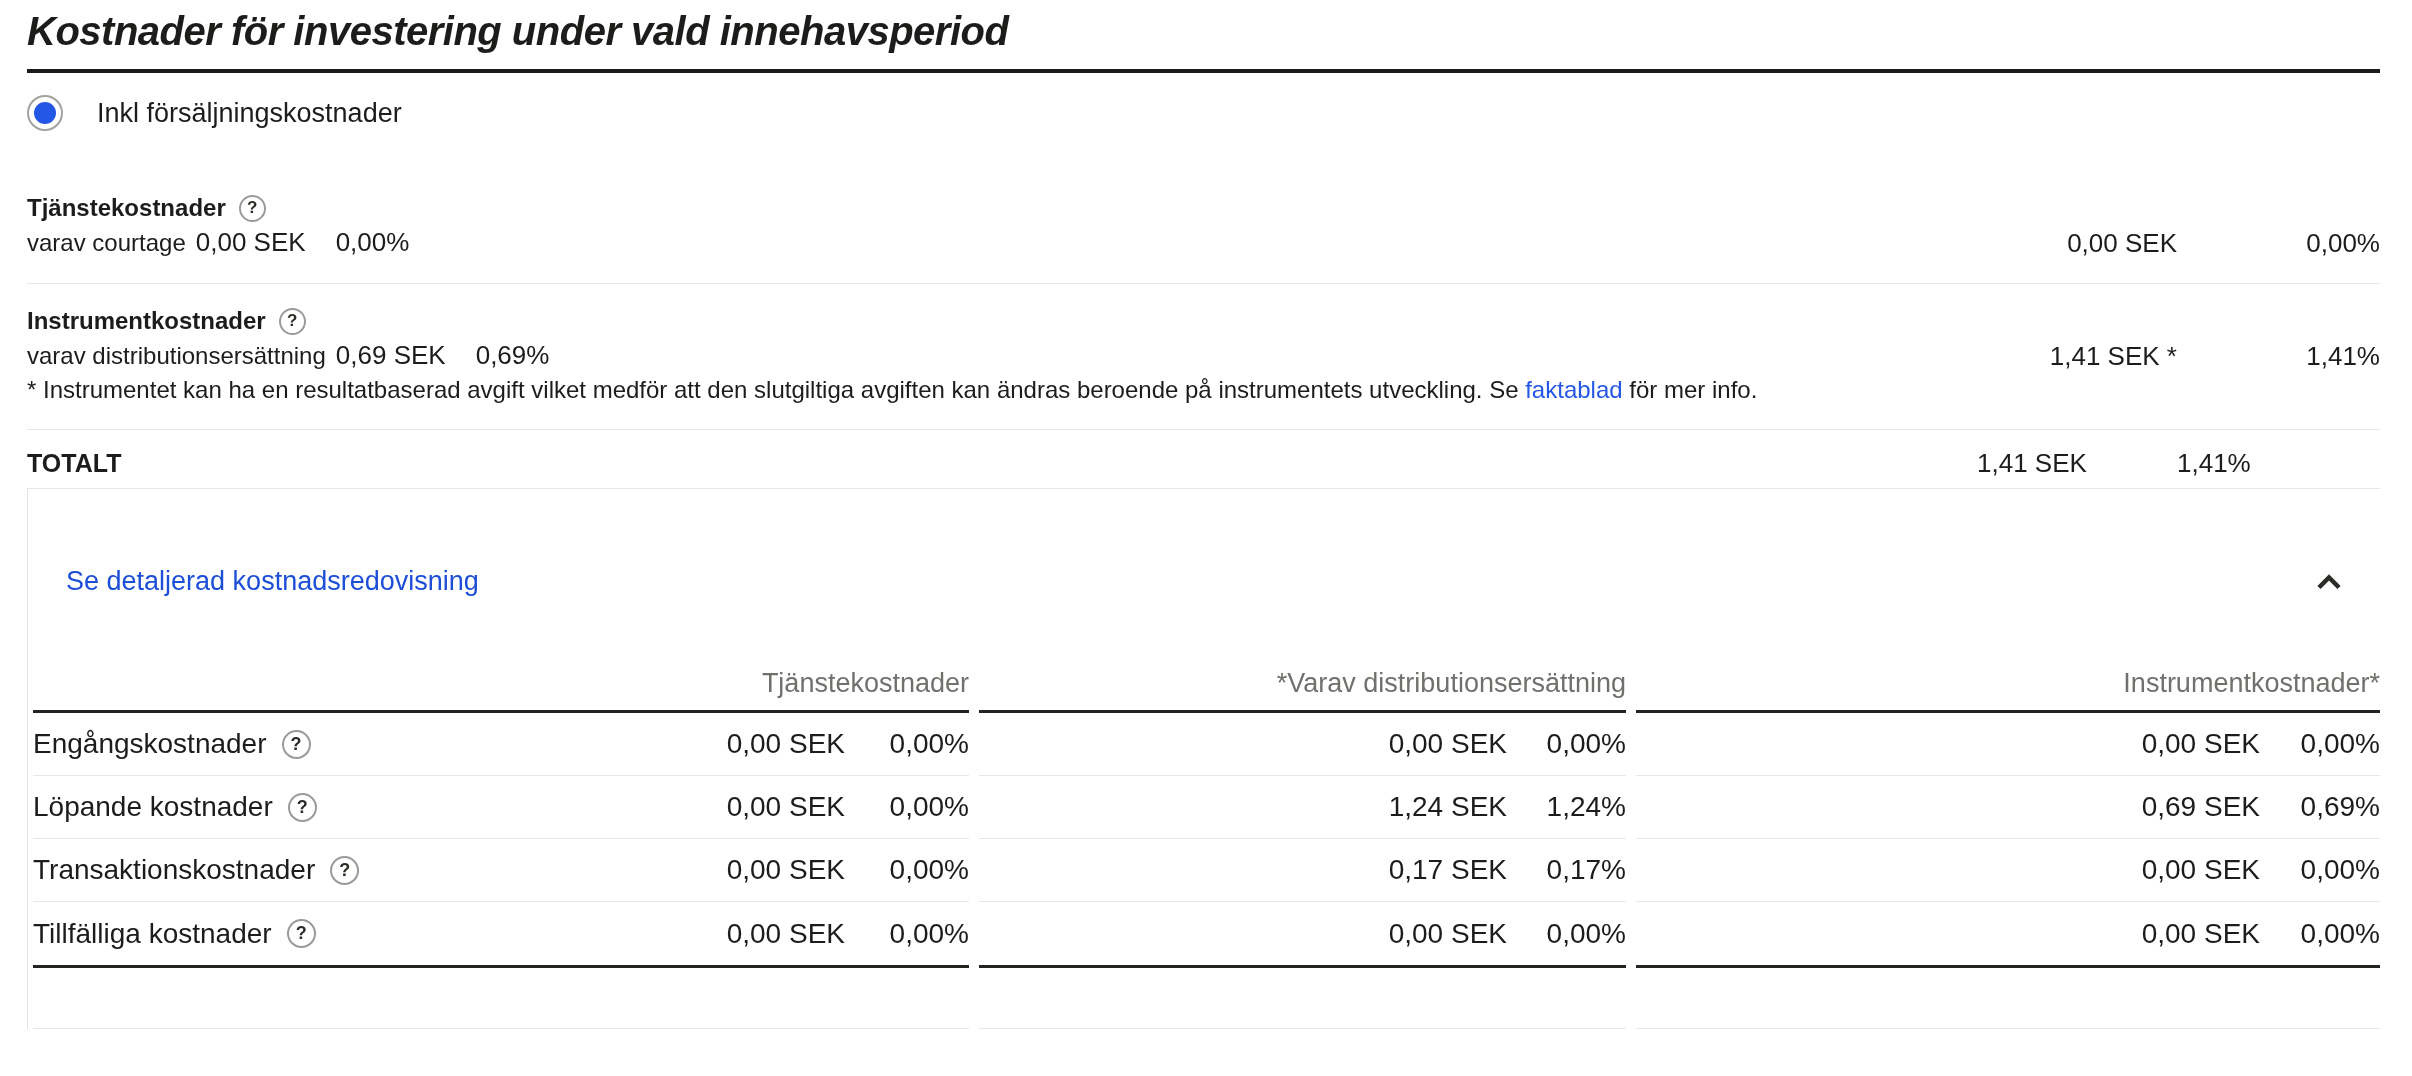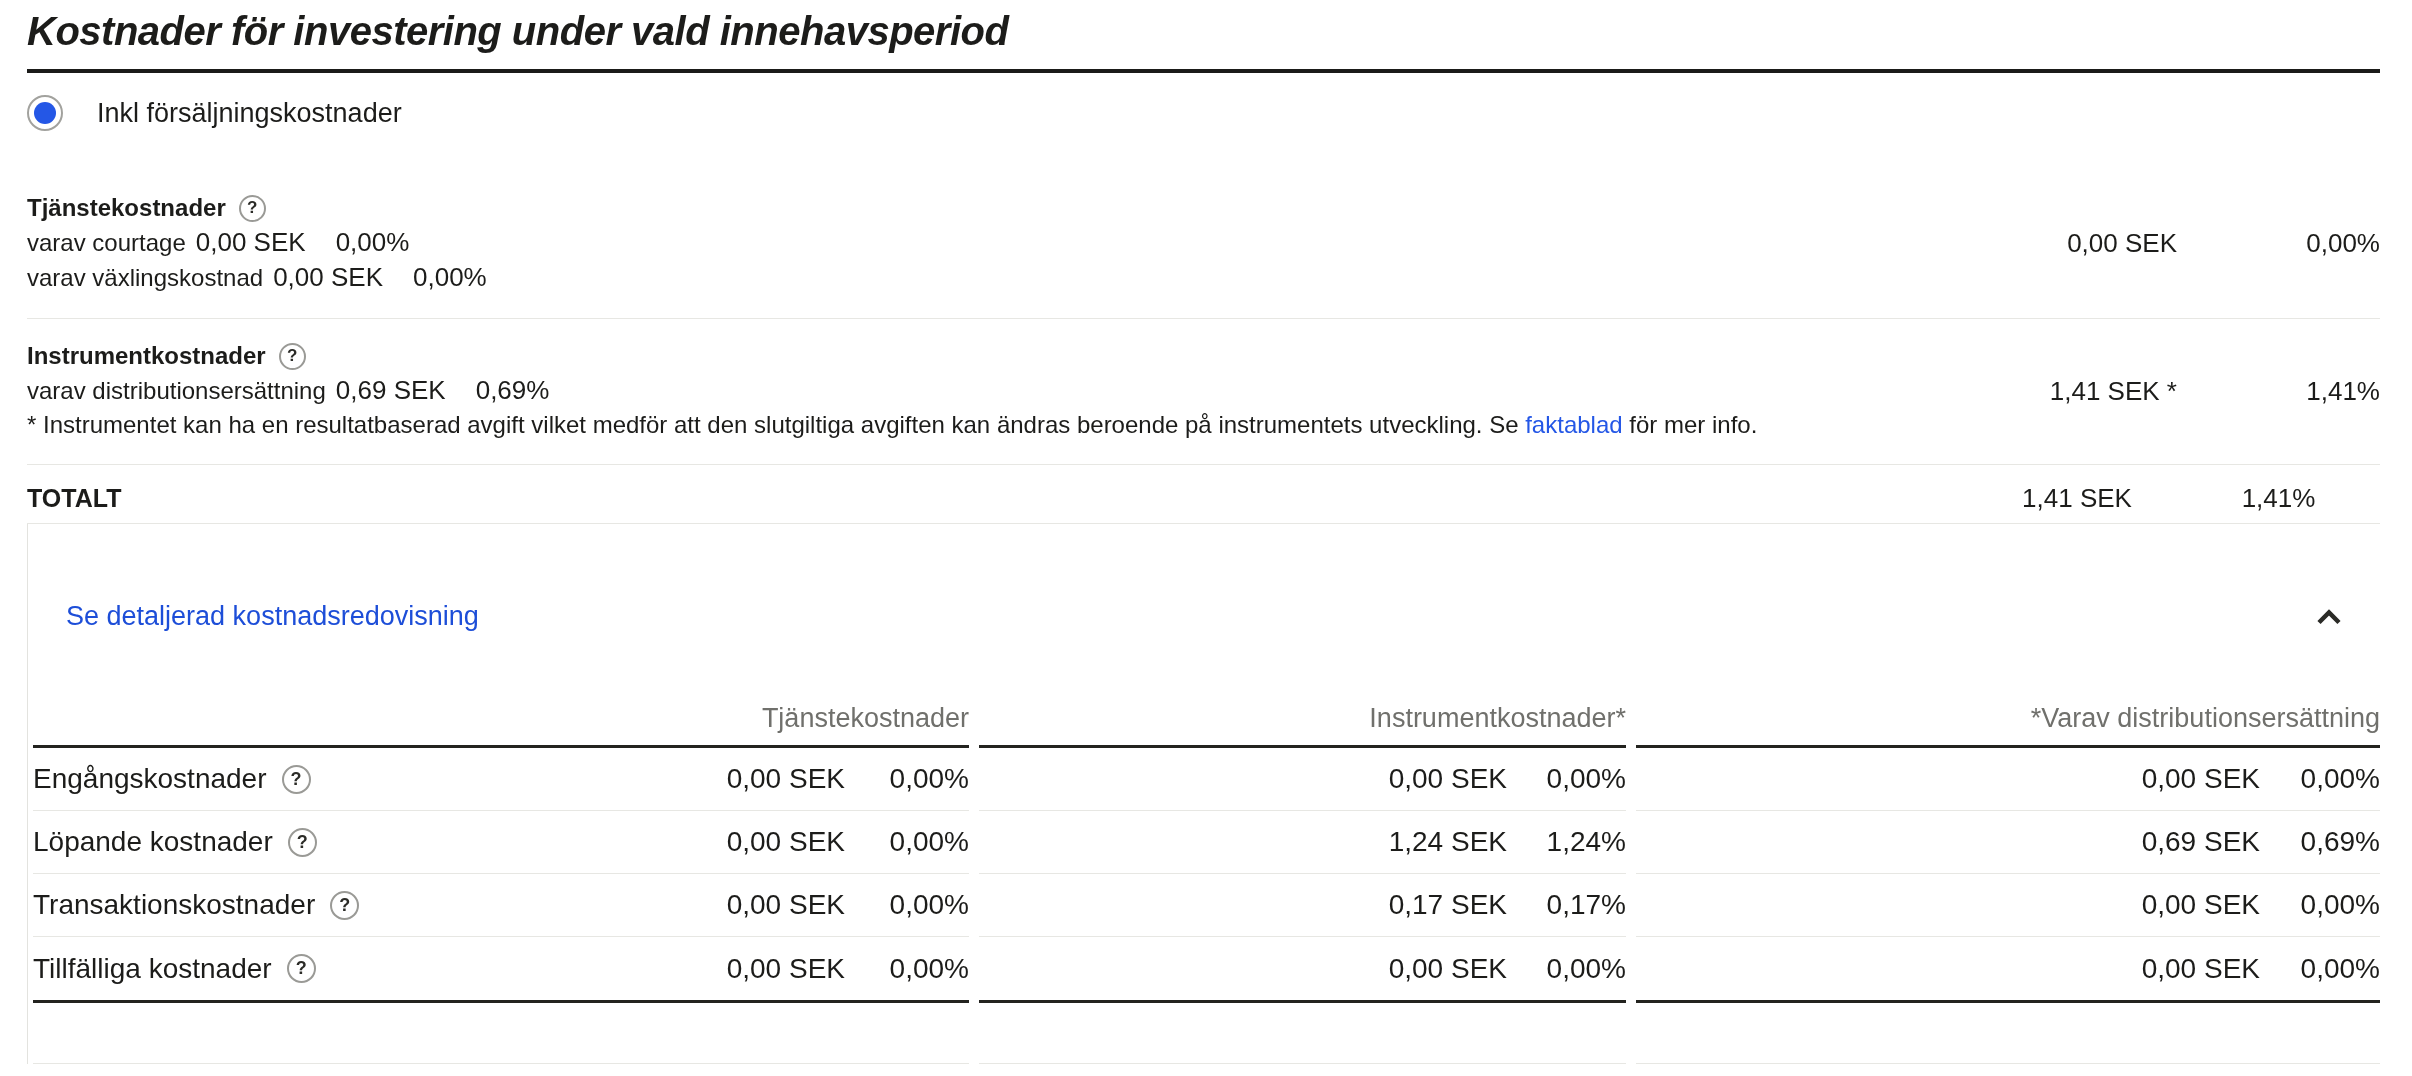--- a/index.html
+++ b/index.html
@@ -42,21 +42,21 @@
   .sub-row .sub-pct { font-size: 26px; margin-left: 30px; }
   .sum-val { text-align: right; font-size: 26px; padding-top: 37px; white-space: nowrap; }
   .footnote { font-size: 24px; line-height: 33px; }
   .text-link { color: #2457E6; text-decoration: none; cursor: pointer; }
 
   .sum-total {
     display: grid; grid-template-columns: 1fr 200px 203px;
     padding: 18px 0 9px; border-bottom: 1px solid #e7e7e3; align-items: center;
   }
   .sum-total .tot-label { font-weight: bold; font-size: 25px; }
-  .sum-total .tot-val { text-align: center; font-size: 26px; }
+  .sum-total .tot-val { text-align: left; font-size: 26px; }
 
   
   .qicon {
     width: 27px; height: 27px; border: 2px solid #9a9a96; border-radius: 50%;
     display: inline-flex; align-items: center; justify-content: center;
     font-size: 17px; font-weight: bold; color: #2b2b27; flex: 0 0 auto; cursor: pointer;
   }
   .trow .qicon, .trow-total .qicon { width: 29px; height: 29px; font-size: 18px; }
 
   
@@ -101,23 +101,20 @@
 
   <div class="sum-section first">
     <div class="sum-left">
       <div class="sum-title">
         <span>Tjänstekostnader</span>
         <span class="qicon">?</span>
       </div>
       <div class="sub-row">
         <span>varav courtage</span><span class="sub-amount">0,00 SEK</span><span class="sub-pct">0,00%</span>
       </div>
-      <div class="sub-row">
-        <span>varav växlingskostnad</span><span class="sub-amount">0,00 SEK</span><span class="sub-pct">0,00%</span>
-      </div>
     </div>
     <div class="sum-val">0,00 SEK</div>
     <div class="sum-val">0,00%</div>
   </div>
 
   <div class="sum-section">
     <div class="sum-left">
       <div class="sum-title">
         <span>Instrumentkostnader</span>
         <span class="qicon">?</span>
@@ -149,22 +146,22 @@
               <polyline points="3,13.5 13,3.5 23,13.5" fill="none" stroke="#2b2b27" stroke-width="4.5" stroke-linejoin="miter"></polyline>
             </svg>
         </span>
       </button>
     </div>
 
     <div class="dtable">
 
       <div class="thead">
         <div class="hseg">Tjänstekostnader</div>
+        <div class="hseg">*Varav distributionsersättning</div>
         <div class="hseg">Instrumentkostnader*</div>
-        <div class="hseg">*Varav distributionsersättning</div>
       </div>
 
       <div class="trow">
         <div class="seg seg-a">
           <span class="rlabel">
             <span>Engångskostnader</span>
             <span class="qicon">?</span>
           </span>
           <span class="cell">0,00 SEK</span>
           <span class="cell">0,00%</span>

